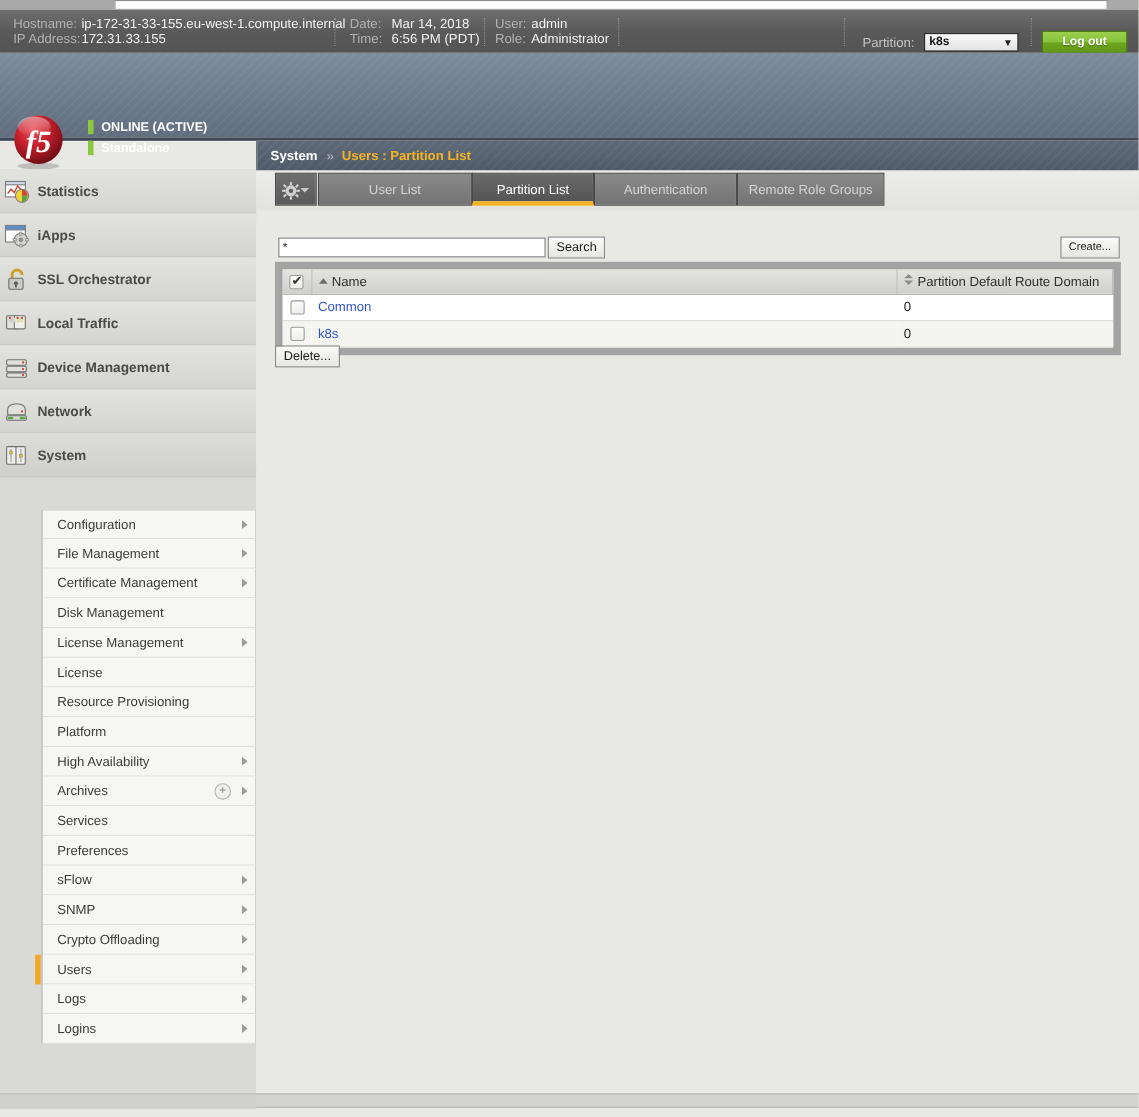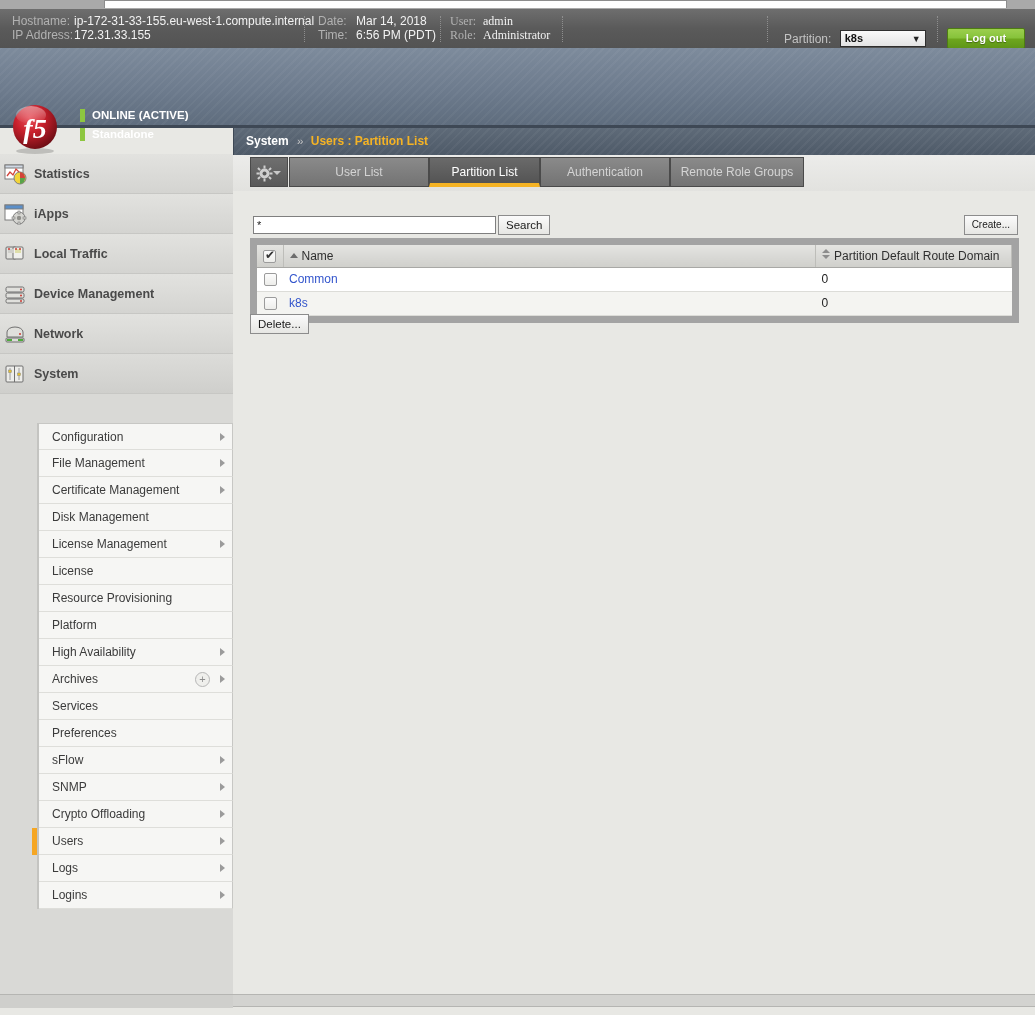--- a/index.html
+++ b/index.html
@@ -30,21 +30,21 @@
     color: #d7d7d7;
   }
   .hdr-group { position: absolute; top: 5px; }
   .hdr-row { height: 14px; line-height: 14px; white-space: nowrap; }
   .hdr-lbl { color: #b2b2b2; display: inline-block; }
   .hdr-val { color: #f2f2f2; display: inline-block; }
   #grp-host { left: 12px; }
   #grp-host .hdr-lbl { width: 62px; }
   #grp-date { left: 318px; }
   #grp-date .hdr-lbl { width: 38px; }
-  #grp-user { left: 450px; font-family: Liberation Serif, serif; }
+  #grp-user { left: 450px; }
   #grp-user .hdr-lbl { width: 33px; }
   .hdr-sep {
     position: absolute; top: 7px; width: 1px; height: 26px;
     border-left: 1px dotted #8e8e8e;
   }
   #sep1 { left: 304px; } #sep2 { left: 440px; } #sep3 { left: 562px; }
   #sep4 { left: 767px; } #sep5 { left: 937px; }
 
   #partition-area { position: absolute; left: 784px; top: 21px; }
   #partition-label { color: #c3c3c3; margin-right: 5px; vertical-align: middle; }
@@ -404,20 +404,29 @@
       <g fill="#d6d6d2" stroke="#7d7d7d" stroke-width=".6">
         <rect x="14" y="8" width="2" height="3"></rect>
           <rect x="14" y="19" width="2" height="3"></rect>
         <rect x="8" y="14" width="3" height="2"></rect>
           <rect x="19" y="14" width="3" height="2"></rect>
       </g>
     </svg>
     <span class="side-label">iApps</span>
   </div>
 
+  <div class="side-item">
+    <svg class="side-icon" viewBox="0 0 24 22">
+      <path d="M7 10 L7 7 A4.5 4.5 0 0 1 16 7" fill="none" stroke="#c9a227" stroke-width="2.6"></path>
+      <rect x="4" y="10" width="13" height="10" rx="1.5" fill="#c9c9c5" stroke="#6f6f6f"></rect>
+      <circle cx="10.5" cy="14.5" r="1.8" fill="#5c5c5c"></circle>
+      <rect x="9.7" y="15" width="1.6" height="3.4" fill="#5c5c5c"></rect>
+    </svg>
+    <span class="side-label">SSL Orchestrator</span>
+  </div>
 
   <div class="side-item">
     <svg class="side-icon" viewBox="0 0 24 22">
       <rect x="2" y="4" width="10" height="12" rx="1" fill="#e3e3df" stroke="#6f6f6f"></rect>
       <rect x="9" y="4" width="10" height="12" rx="1" fill="#f0f0ec" stroke="#6f6f6f"></rect>
       <rect x="4" y="6" width="6" height="4" fill="#cfcfcb"></rect>
       <rect x="11" y="6" width="6" height="4" fill="#dedeaa"></rect>
       <circle cx="5" cy="6" r="1" fill="#cc3b33"></circle>
         <circle cx="12" cy="6" r="1" fill="#cc3b33"></circle>
       <circle cx="16" cy="6" r="1" fill="#cc3b33"></circle>

